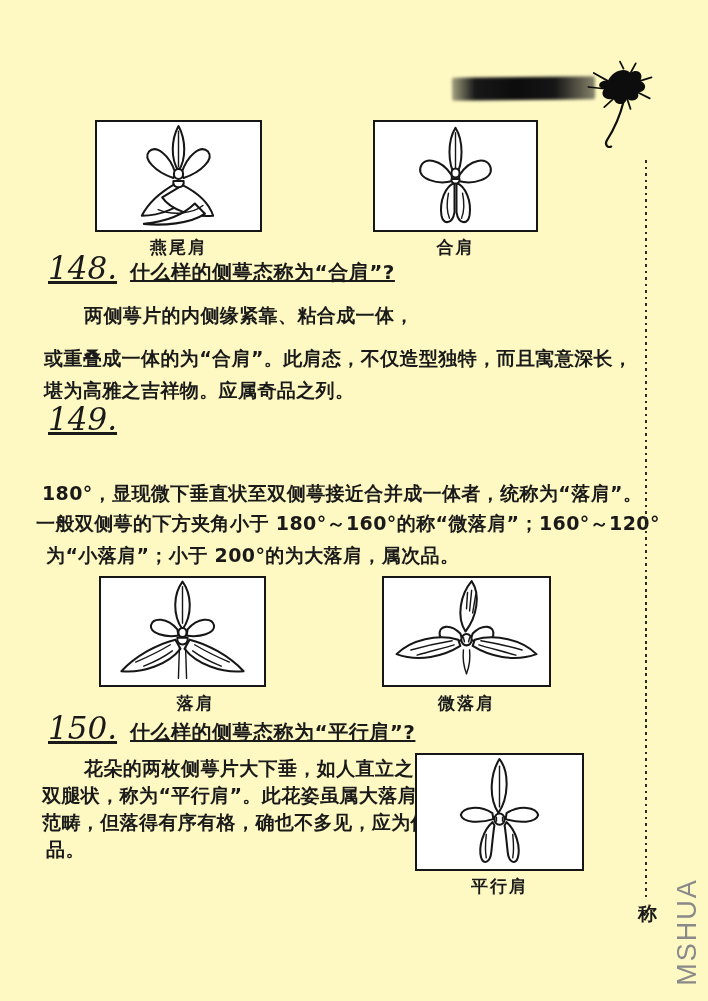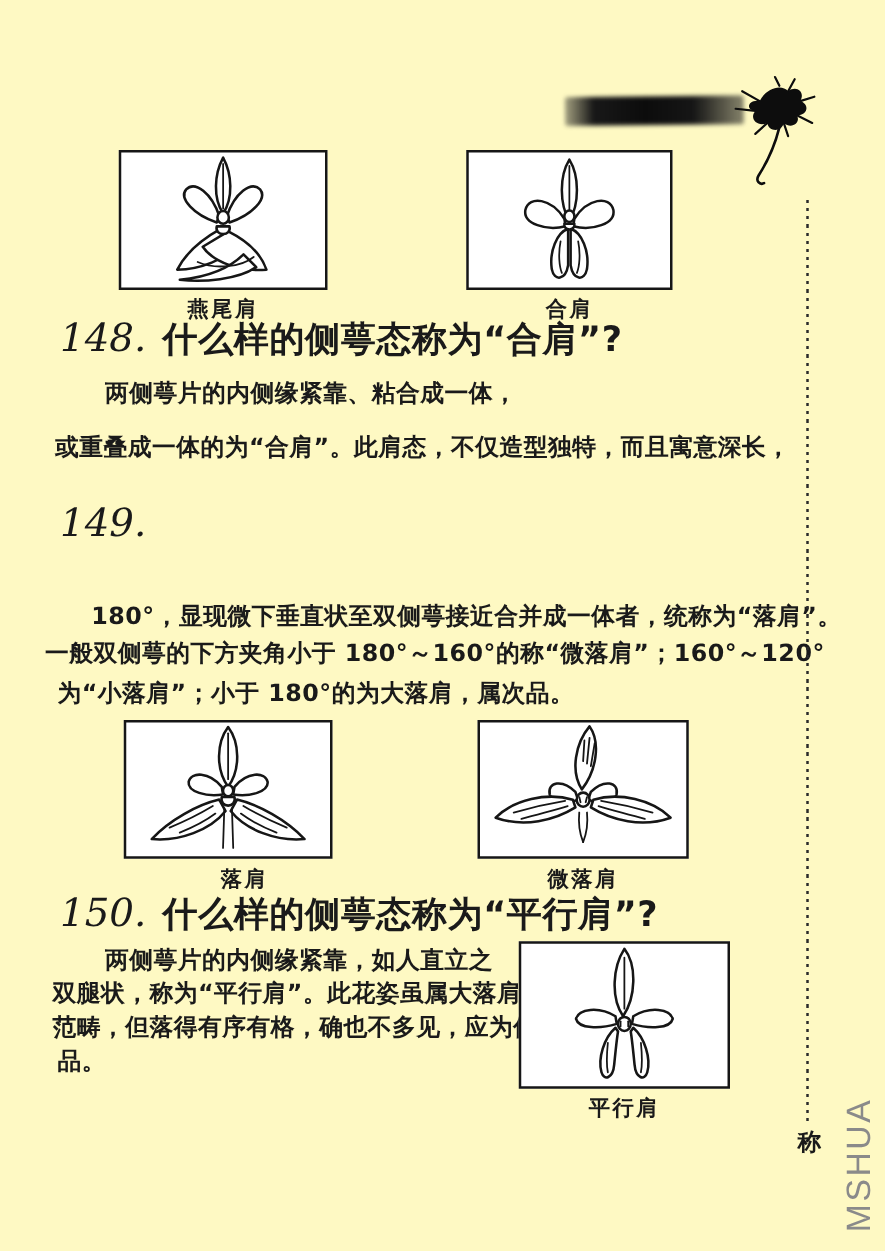--- a/index.html
+++ b/index.html
@@ -22,23 +22,23 @@
   }
   .insect{position:absolute;left:585px;top:58px;width:70px;height:100px;}
   
   .figbox{position:absolute;border:2px solid #161616;background:#fff;box-sizing:border-box;}
   .figbox svg{display:block;width:100%;height:100%;}
   .figcap{
     position:absolute;text-align:center;
     font-size:17px;font-weight:700;letter-spacing:2px;white-space:nowrap;
   }
   
-  .heading{position:absolute;display:flex;align-items:baseline;gap:13px;white-space:nowrap;}
+  .heading{position:absolute;display:flex;align-items:baseline;gap:13px;white-space:nowrap;text-decoration:underline;}
   .hnum{font-family:"DejaVu Serif",serif;font-style:italic;font-weight:400;font-size:31px;line-height:1;}
-  .htitle{font-size:28px;font-weight:700;letter-spacing:.5px;}
+  .htitle{font-size:20px;font-weight:700;letter-spacing:.5px;}
   
   .bline{position:absolute;font-size:19px;font-weight:600;letter-spacing:.4px;white-space:nowrap;line-height:1.1;}
   
   .dotline{
     position:absolute;left:645px;top:160px;width:2px;height:737px;
     background:repeating-linear-gradient(to bottom,#2b2b2b 0 2.5px,transparent 2.5px 6.5px);
   }
   .sidechar{position:absolute;left:638px;top:901px;font-size:19px;font-weight:700;}
   .watermark{
     position:absolute;left:631px;top:917px;width:112px;height:30px;
@@ -102,27 +102,28 @@
     </svg>
   </div>
   <div class="figcap" style="left:373px;width:165px;top:236px;">合肩</div>
 
   <div class="heading" style="left:48px;top:253px;">
     <span class="hnum">148.</span>
     <span class="htitle">什么样的侧萼态称为“合肩”?</span>
   </div>
   <div class="bline" style="left:44px;top:348px;">或重叠成一体的为“合肩”。此肩态，不仅造型独特，而且寓意深长，</div>
   <div class="bline" style="left:84px;top:305px;">两侧萼片的内侧缘紧靠、粘合成一体，</div>
+  <div class="bline" style="left:44px;top:380px;">堪为高雅之吉祥物。应属奇品之列。</div>
 
   <div class="heading" style="left:48px;top:404px;">
     <span class="hnum">149.</span>
   </div>
-  <div class="bline" style="left:42px;top:483px;margin-left:31px;">180°，显现微下垂直状至双侧萼接近合并成一体者，统称为“落肩”。</div>
+  <div class="bline" style="left:42px;top:483px;">180°，显现微下垂直状至双侧萼接近合并成一体者，统称为“落肩”。</div>
   <div class="bline" style="left:36px;top:513px;">一般双侧萼的下方夹角小于 180°～160°的称“微落肩”；160°～120°</div>
-  <div class="bline" style="left:46px;top:545px;">为“小落肩”；小于 180°的为大落肩，属次品。</div>
+  <div class="bline" style="left:46px;top:545px;">为“小落肩”；小于 200°的为大落肩，属次品。</div>
 
   <div class="figbox" style="left:99px;top:576px;width:167px;height:111px;">
     <svg viewBox="0 0 160 104">
       <path class="flower" d="M80 3 C71 15 70 36 80 50 C90 36 89 15 80 3 Z"></path>
       <path class="vein" d="M80 8 L80 44"></path>
       <path class="flower" d="M75 50 C65 38 51 38 49 46 C48 54 63 58 76 56 Z"></path>
       <path class="flower" d="M85 50 C95 38 109 38 111 46 C112 54 97 58 84 56 Z"></path>
       <path class="flower" d="M73 60 C56 64 34 76 20 91 C42 93 66 84 78 69 Z"></path>
       <path class="vein" d="M34 82 C46 77 58 71 68 65"></path>
       <path class="vein" d="M42 86 C52 82 62 77 70 71"></path>
@@ -157,21 +158,21 @@
       <path class="vein" d="M77 70 C76 80 78 88 80 93"></path>
       <path class="vein" d="M83 70 C84 80 82 88 80 93"></path>
     </svg>
   </div>
   <div class="figcap" style="left:382px;width:169px;top:692px;">微落肩</div>
 
   <div class="heading" style="left:48px;top:713px;">
     <span class="hnum">150.</span>
     <span class="htitle">什么样的侧萼态称为“平行肩”?</span>
   </div>
-  <div class="bline" style="left:84px;top:758px;">两侧萼片的内侧缘紧靠，如人直立之</div>
+  <div class="bline" style="left:84px;top:758px;">花朵的两枚侧萼片大下垂，如人直立之</div>
   <div class="bline" style="left:42px;top:785px;text-align:right;">双腿状，称为“平行肩”。此花姿虽属大落肩</div>
   <div class="bline" style="left:42px;top:812px;">范畴，但落得有序有格，确也不多见，应为佳</div>
   <div class="bline" style="left:46px;top:839px;">品。</div>
 
   <div class="figbox" style="left:415px;top:753px;width:169px;height:118px;">
     <svg viewBox="0 0 160 112">
       <path class="flower" d="M80 4 C71 18 69 42 79 57 C89 42 90 17 80 4 Z"></path>
       <path class="vein" d="M80 11 L80 51"></path>
       <path class="flower" d="M73 57 C60 49 44 51 42 59 C44 67 61 67 74 63 Z"></path>
       <path class="flower" d="M87 57 C100 49 116 51 118 59 C116 67 99 67 86 63 Z"></path>

